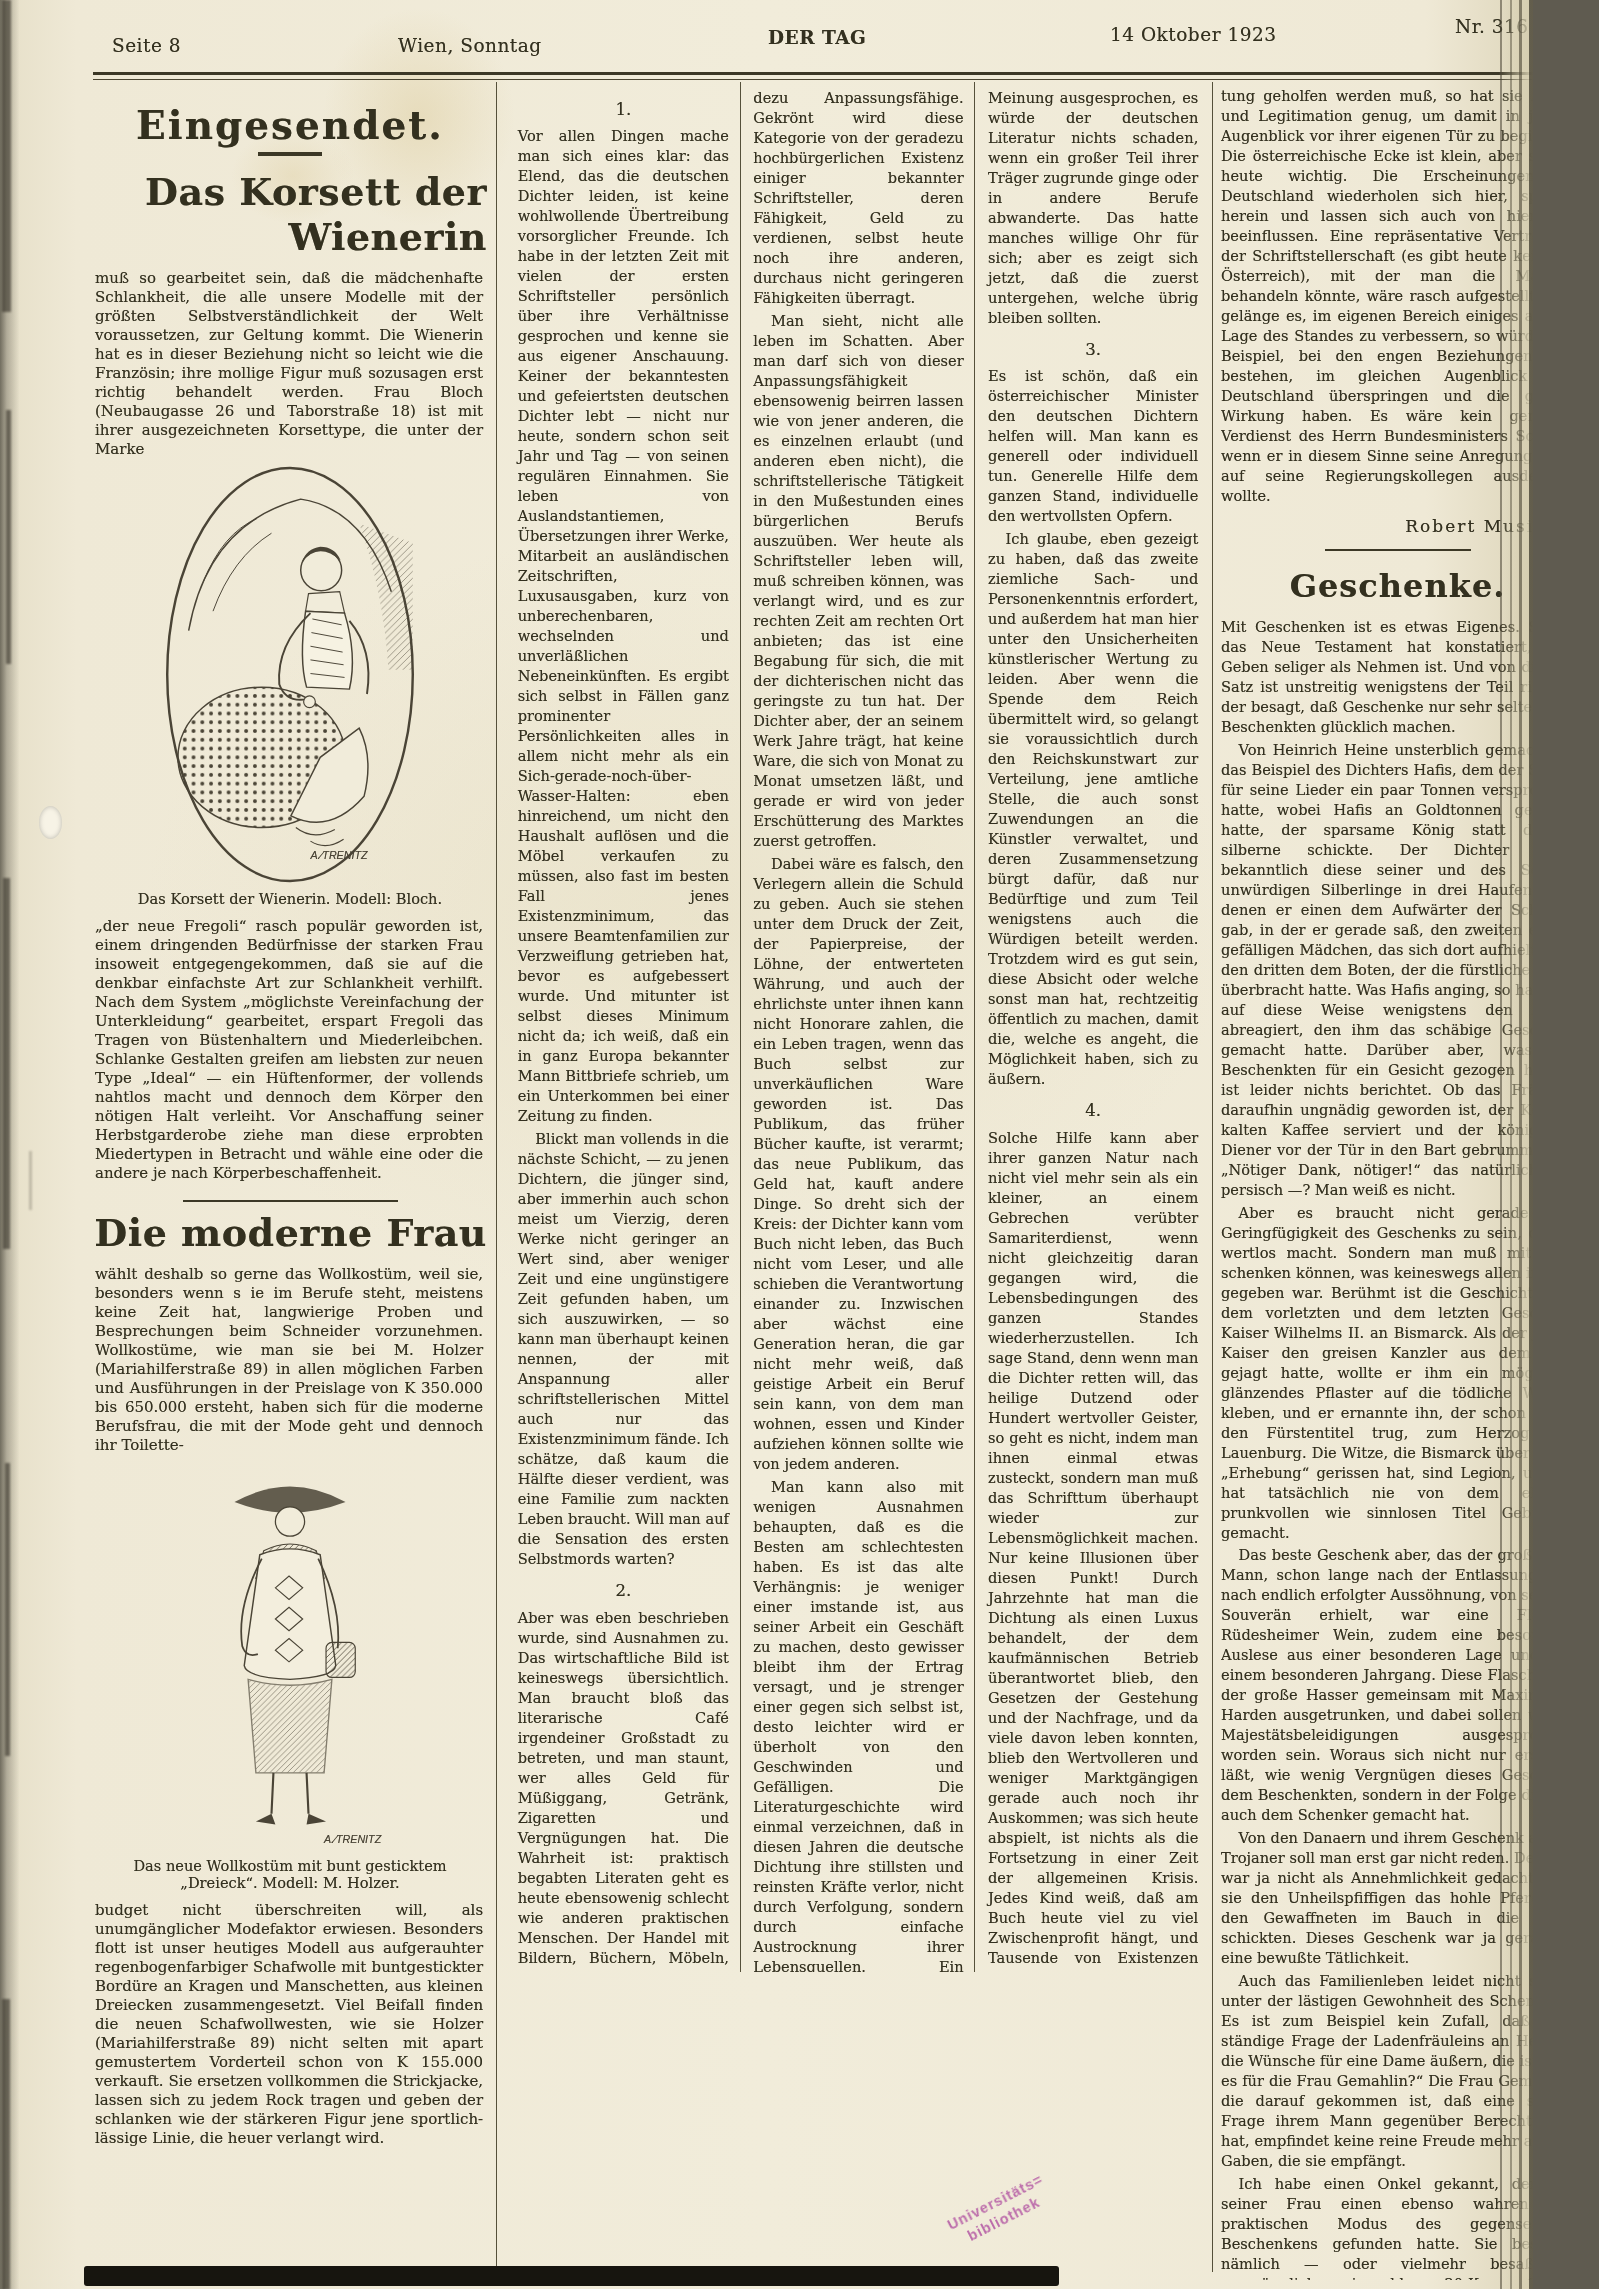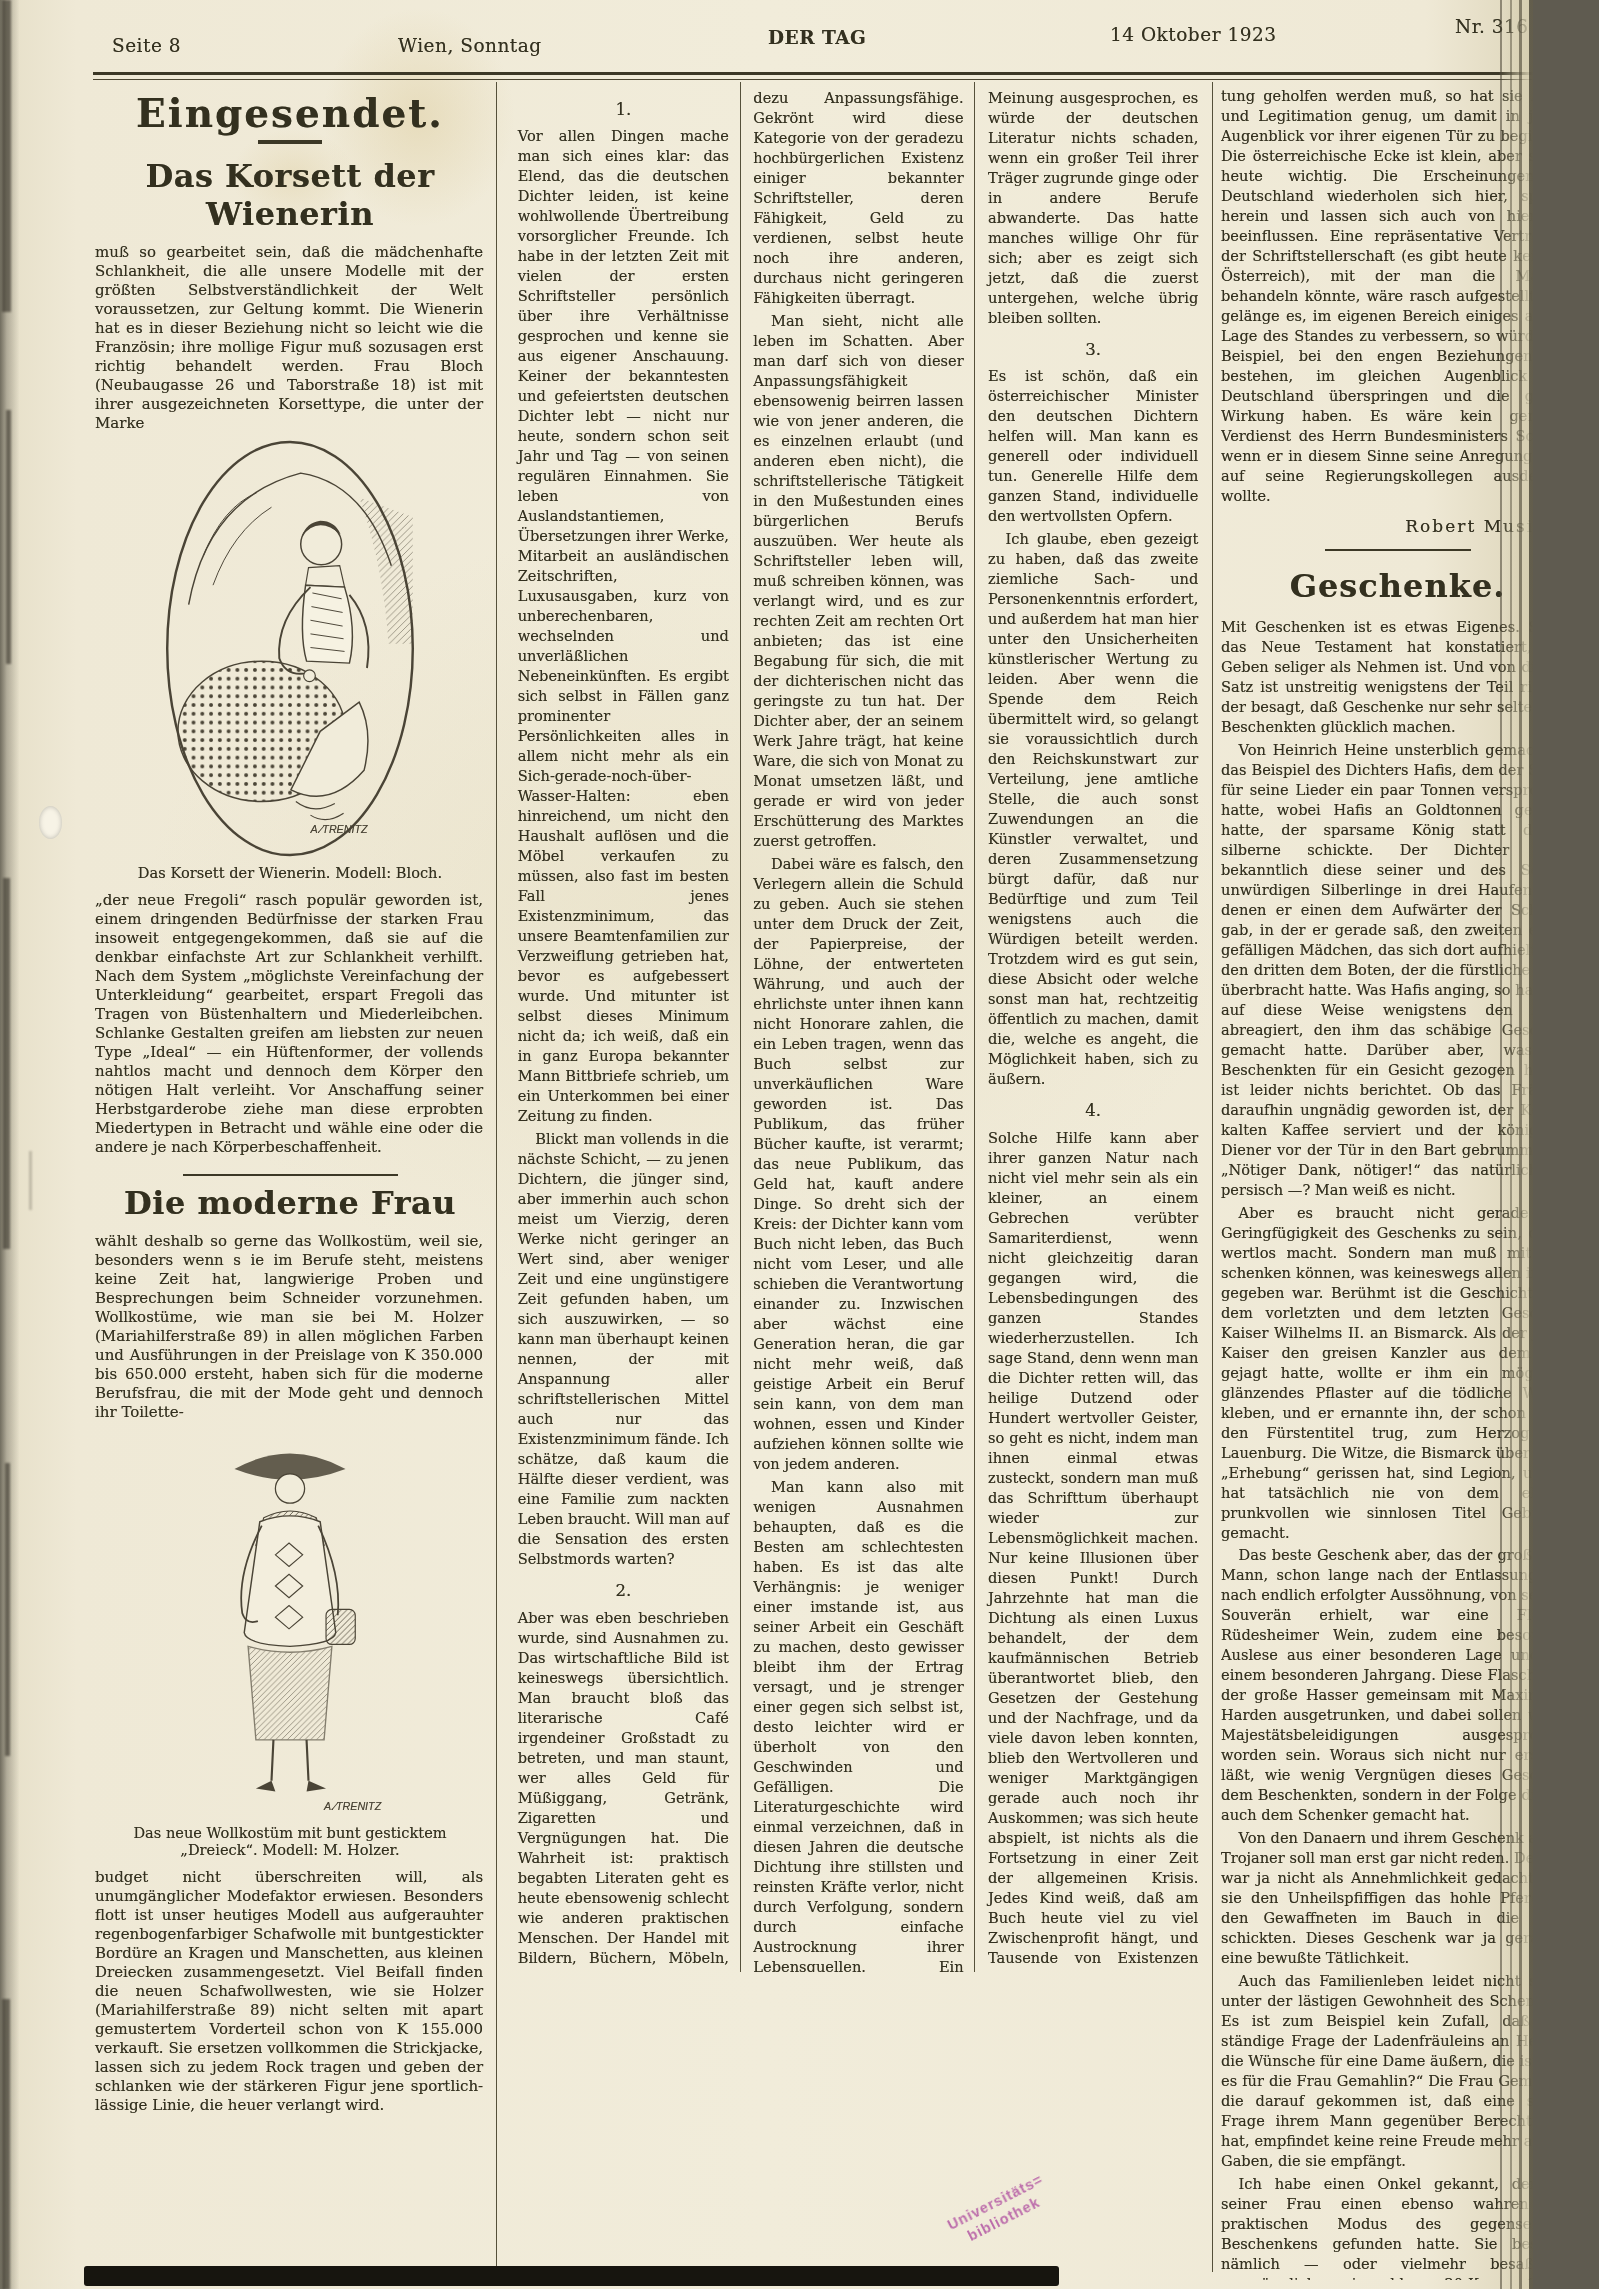--- a/index.html
+++ b/index.html
@@ -20,24 +20,24 @@
   .m-city{left:398px;top:35px;}
   .m-title{left:768px;top:27px;font-size:27px;font-weight:bold;letter-spacing:4.9px;}
   .m-date{left:1110px;top:24px;font-size:19.5px;}
   .m-issue{left:1455px;top:16px;font-size:19.5px;}
   .rule-a{position:absolute;left:93px;width:1487px;top:72px;height:2.9px;background:#3c3826;}
   .rule-b{position:absolute;left:93px;width:1487px;top:79px;height:1px;background:#4a4531;}
   
   .vline{position:absolute;top:82px;width:1px;height:2190px;background:#55503a;}
   .vl-1{left:496px;} .vl-2{left:1212px;}
   
-  .col-left{position:absolute;left:93px;top:84px;width:394px;height:2185px;overflow:hidden;}
+  .col-left{position:absolute;left:93px;top:96px;width:394px;height:2185px;overflow:hidden;}
   .sec-head{font-size:39px;font-weight:bold;text-align:center;letter-spacing:2px;margin:5.9px 0 3.9px;}
   .shortrule{width:64px;height:3.9px;background:#3c3826;margin:2px auto 13.7px;}
-  .art-head{font-size:32px;font-weight:bold;text-align:center;margin:7.8px 0 9.8px;letter-spacing:0.5px;}
+  .art-head{font-size:38px;font-weight:bold;text-align:right;margin:7.8px 0 9.8px;letter-spacing:0.5px;}
   .col-left p{font-size:15px;line-height:19px;text-align:justify;margin:0 3.9px 3.9px 2px;}
   .caption{font-size:14.6px;text-align:center;margin:5.9px 9.8px 9.8px;}
   .midrule{width:215px;height:2px;background:#3c3826;margin:17.6px auto 3.9px;}
   .illu{display:block;margin:5.9px auto 2px;}
   
   .essay{position:absolute;left:505px;top:82px;width:704px;height:1964px;overflow:hidden;}
   .essay-head{font-size:48px;font-weight:bold;text-align:center;letter-spacing:2px;padding:7.8px 0 3.9px;}
   .essay-cols{display:flex;height:1890px;overflow:hidden;}
   .mcol{width:33.333%;box-sizing:border-box;padding:5.9px 10.7px 0 12.7px;overflow:hidden;}
   .mcol + .mcol{border-left:1px solid #55503a;}

